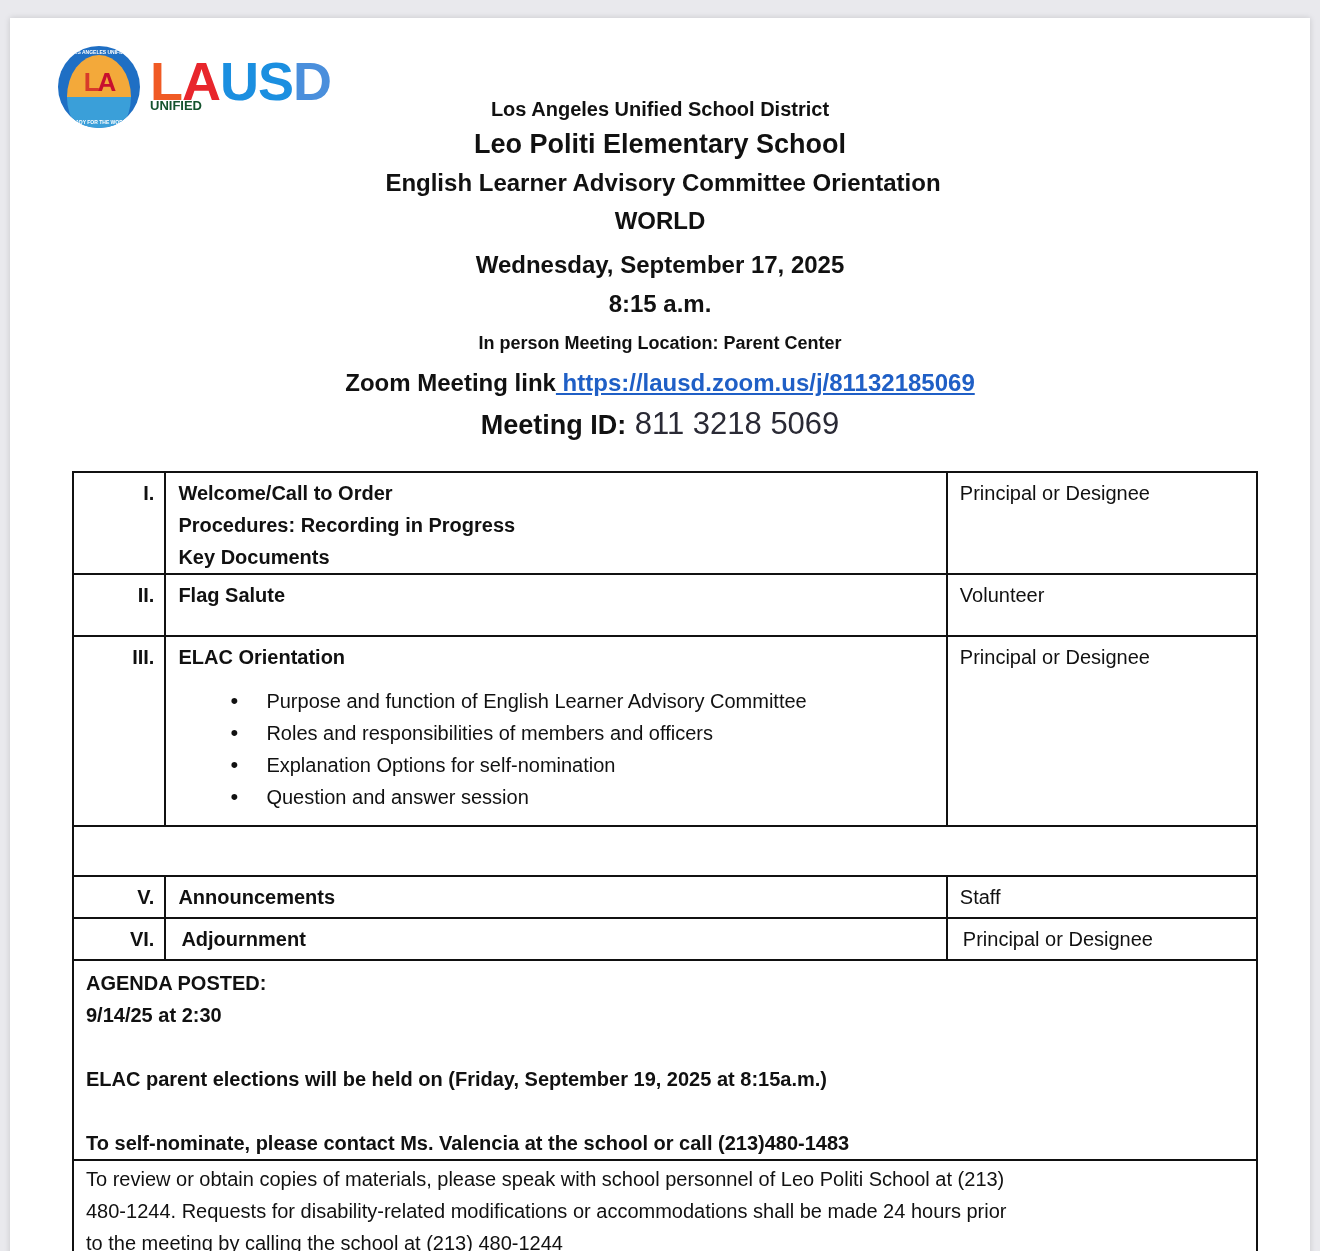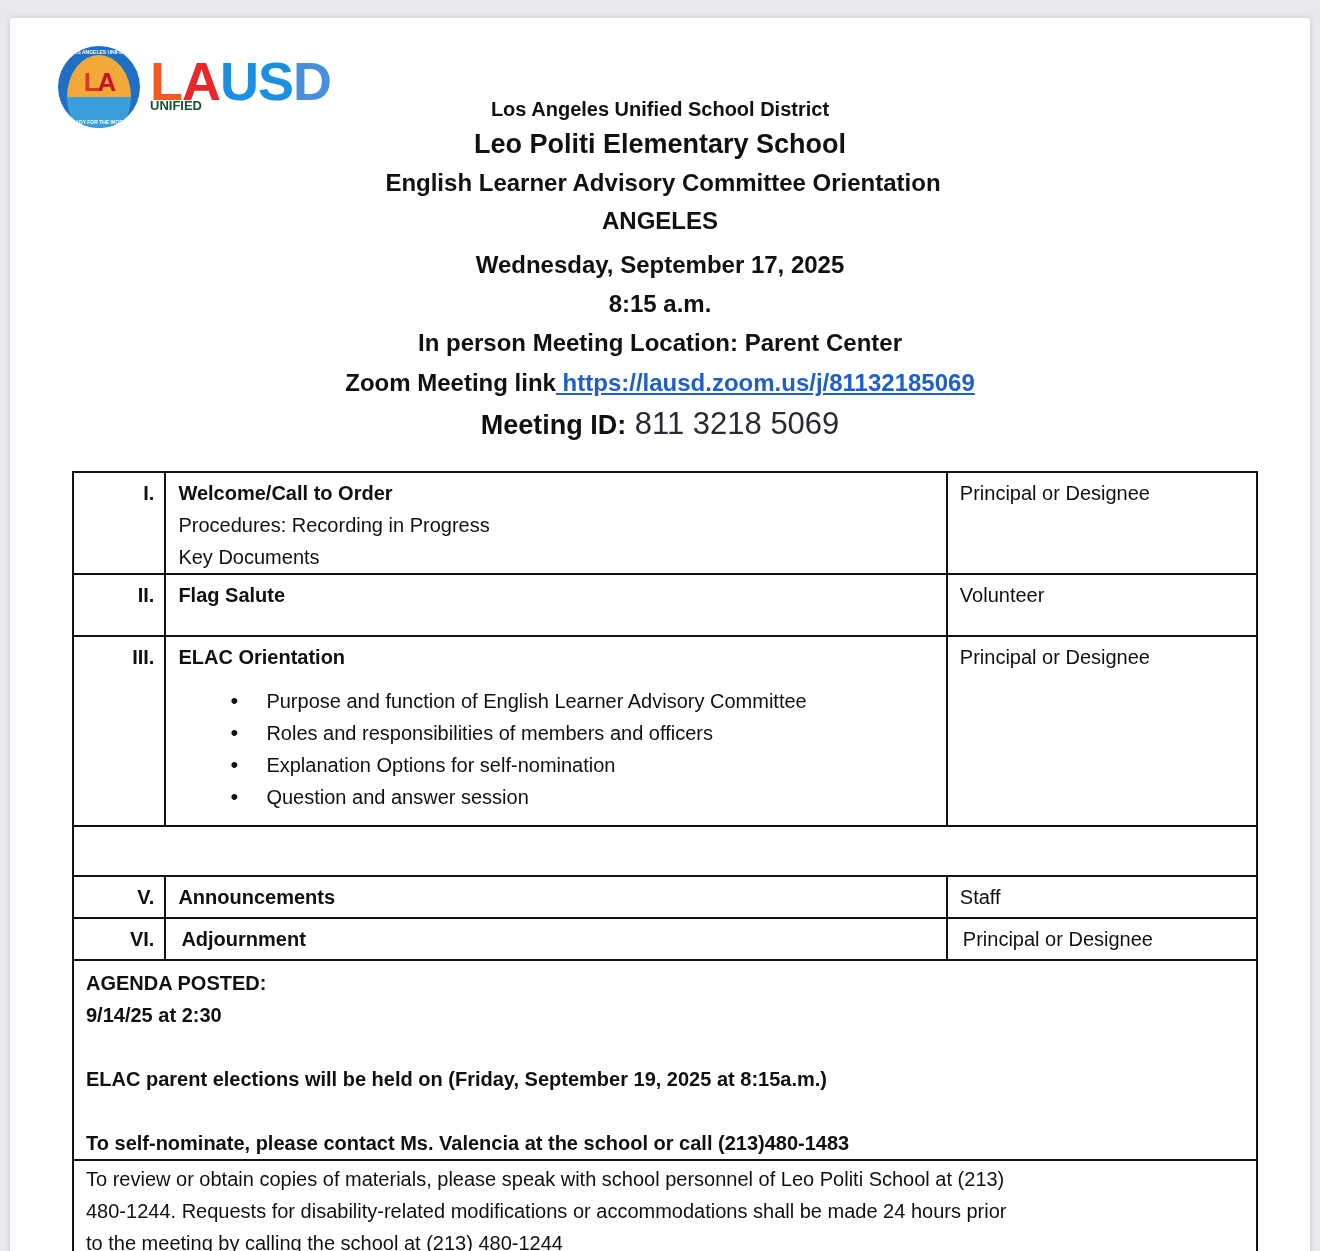--- a/index.html
+++ b/index.html
@@ -43,38 +43,38 @@
 
   
   .header { position: absolute; left: 0; top: 94px; width: 1320px; text-align: center; font-weight: bold; }
   .h-line { display: block; white-space: nowrap; }
   .h-district { font-size: 20px; line-height: 30px; }
   .h-school { font-size: 27px; line-height: 40px; }
   .h-committee { font-size: 24px; line-height: 38px; padding-left: 6px; }
   .h-agenda { font-size: 24px; line-height: 38px; }
   .h-date { font-size: 24px; line-height: 38px; margin-top: 6px; }
   .h-time { font-size: 24px; line-height: 40px; }
-  .h-location { font-size: 24px; line-height: 38px; }
+  .h-location { font-size: 18px; line-height: 38px; }
   .h-zoom { font-size: 24px; line-height: 42px; }
   .h-zoom a { color: #1f5fc6; text-decoration: underline; }
   .h-meeting { font-size: 27px; line-height: 40px; }
   .h-meeting .mid { font-weight: normal; font-size: 31px; color: #2a2a35; }
 
   
   .agenda {
     position: absolute; left: 72px; top: 471px; width: 1186px;
     border-collapse: collapse;
     font-size: 20px; line-height: 32px;
   }
   .agenda td { border: 2px solid #111; vertical-align: top; padding: 4px 10px 0 12px; }
   .col-num { width: 66px; text-align: right; font-weight: bold; padding-right: 10px !important; }
   .col-item { width: 762px; }
   .col-who { width: 286px; }
   .item-title { font-weight: bold; display: block; }
-  .item-sub { display: block; }
+  .item-sub { display: block; font-weight: bold; }
   .bullets { margin: 12px; padding: 0 0 0 40px; list-style: none; }
   .bullets li { position: relative; padding-left: 36px; }
   .bullets li::before { content: "\2022"; position: absolute; left: 0; top: 0; font-size: 22px; }
   .row-1 td { height: 92px; }
   .row-2 td { height: 56px; }
   .row-3 td { height: 156px; }
   .row-blank td { height: 44px; }
   .row-5 td { height: 36px; }
   .row-6 td { height: 36px; padding-left: 15px; }
   .footer-cell { font-weight: bold; padding: 6px 12px 0 12px !important; height: 188px; }
@@ -100,21 +100,21 @@
   <div class="wordmark">
     <span class="wm-la"><span>L</span><span class="wm-a">A</span></span><span class="wm-us">US</span><span class="wm-us wm-d">D</span>
     <div class="wm-sub">UNIFIED</div>
   </div>
 </div>
 
 <div class="header">
   <span class="h-line h-district">Los Angeles Unified School District</span>
   <span class="h-line h-school">Leo Politi Elementary School</span>
   <span class="h-line h-committee">English Learner Advisory Committee Orientation</span>
-  <span class="h-line h-agenda">ANGELES</span>
+  <span class="h-line h-agenda">WORLD</span>
   <span class="h-line h-date">Wednesday, September 17, 2025</span>
   <span class="h-line h-time">8:15 a.m.</span>
   <span class="h-line h-location">In person Meeting Location: Parent Center</span>
   <span class="h-line h-zoom">
     <span>Zoom Meeting link</span><a> https://lausd.zoom.us/j/81132185069</a>
   </span>
   <span class="h-line h-meeting">
     <span>Meeting ID:</span><span class="mid"> 811 3218 5069</span>
   </span>
 </div>

